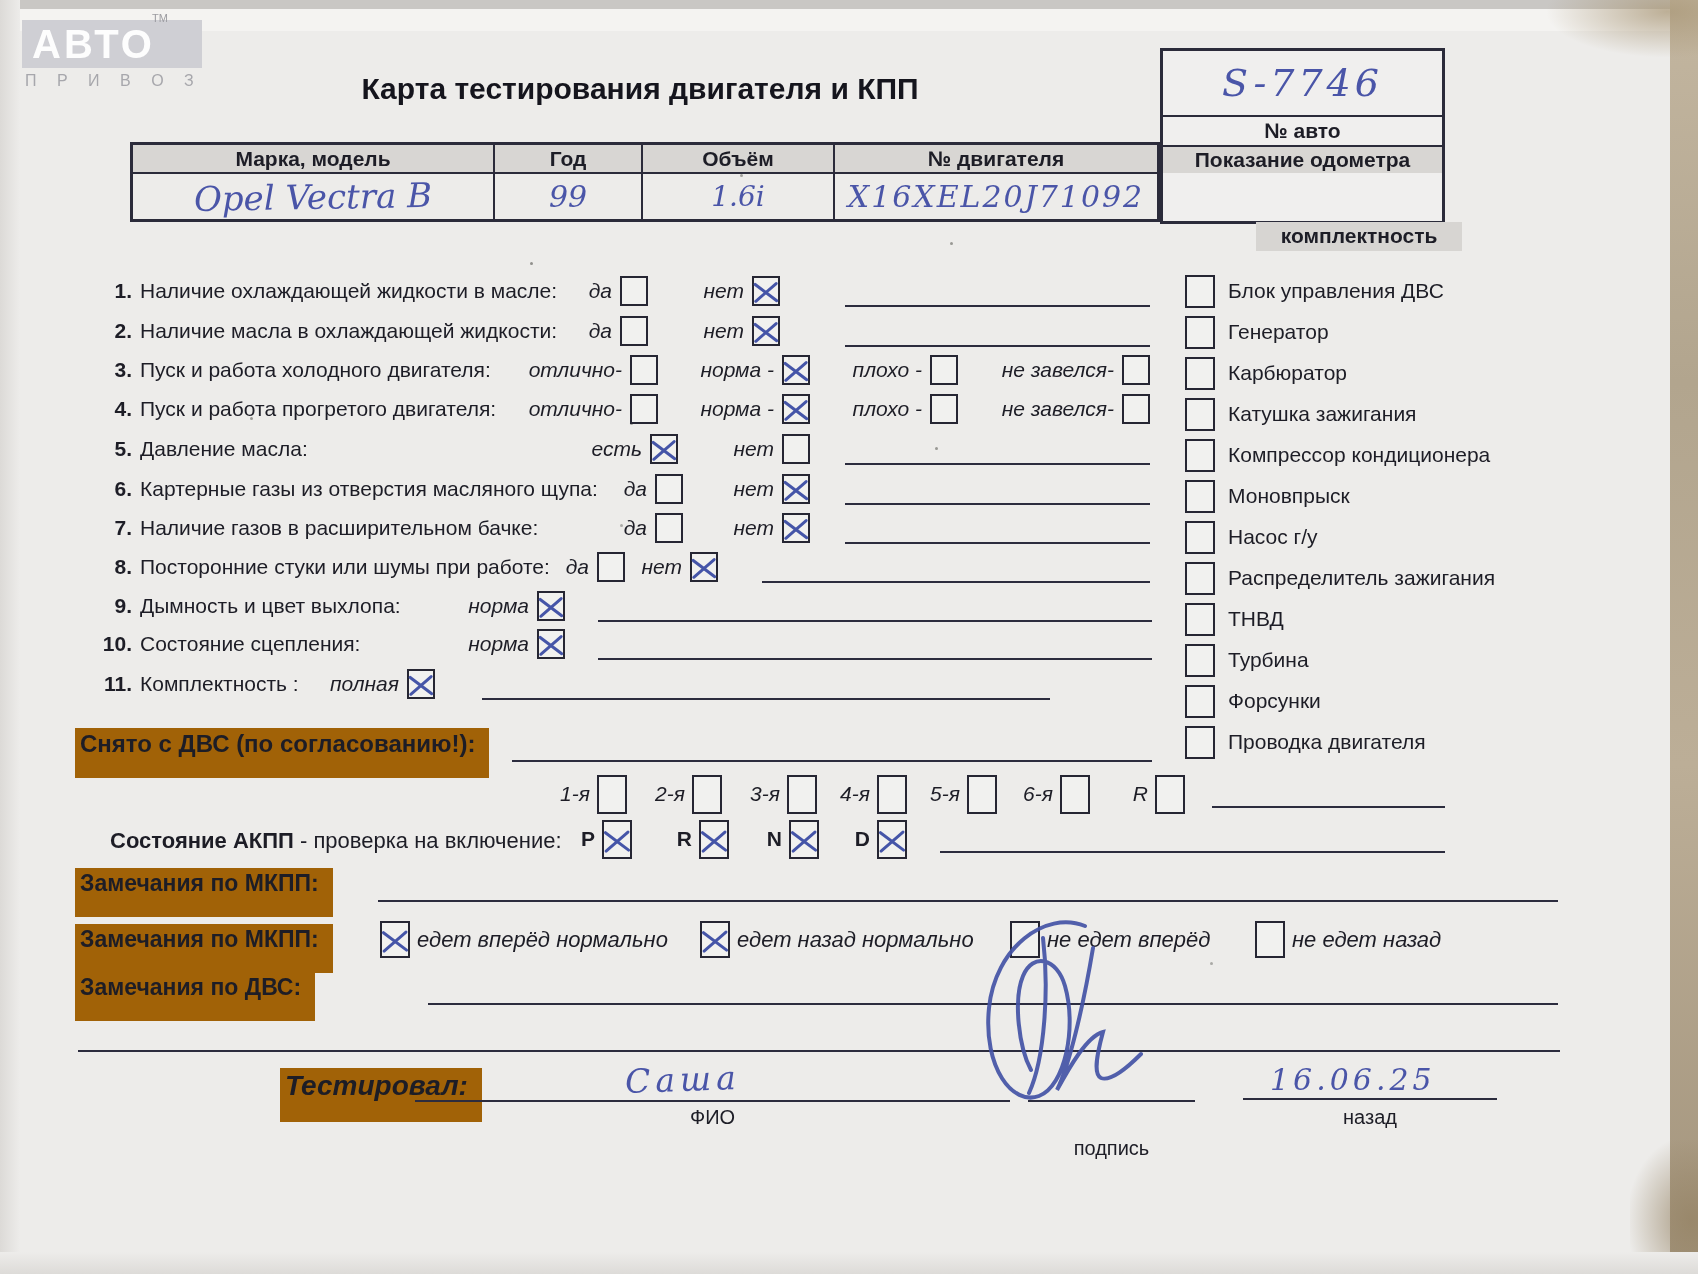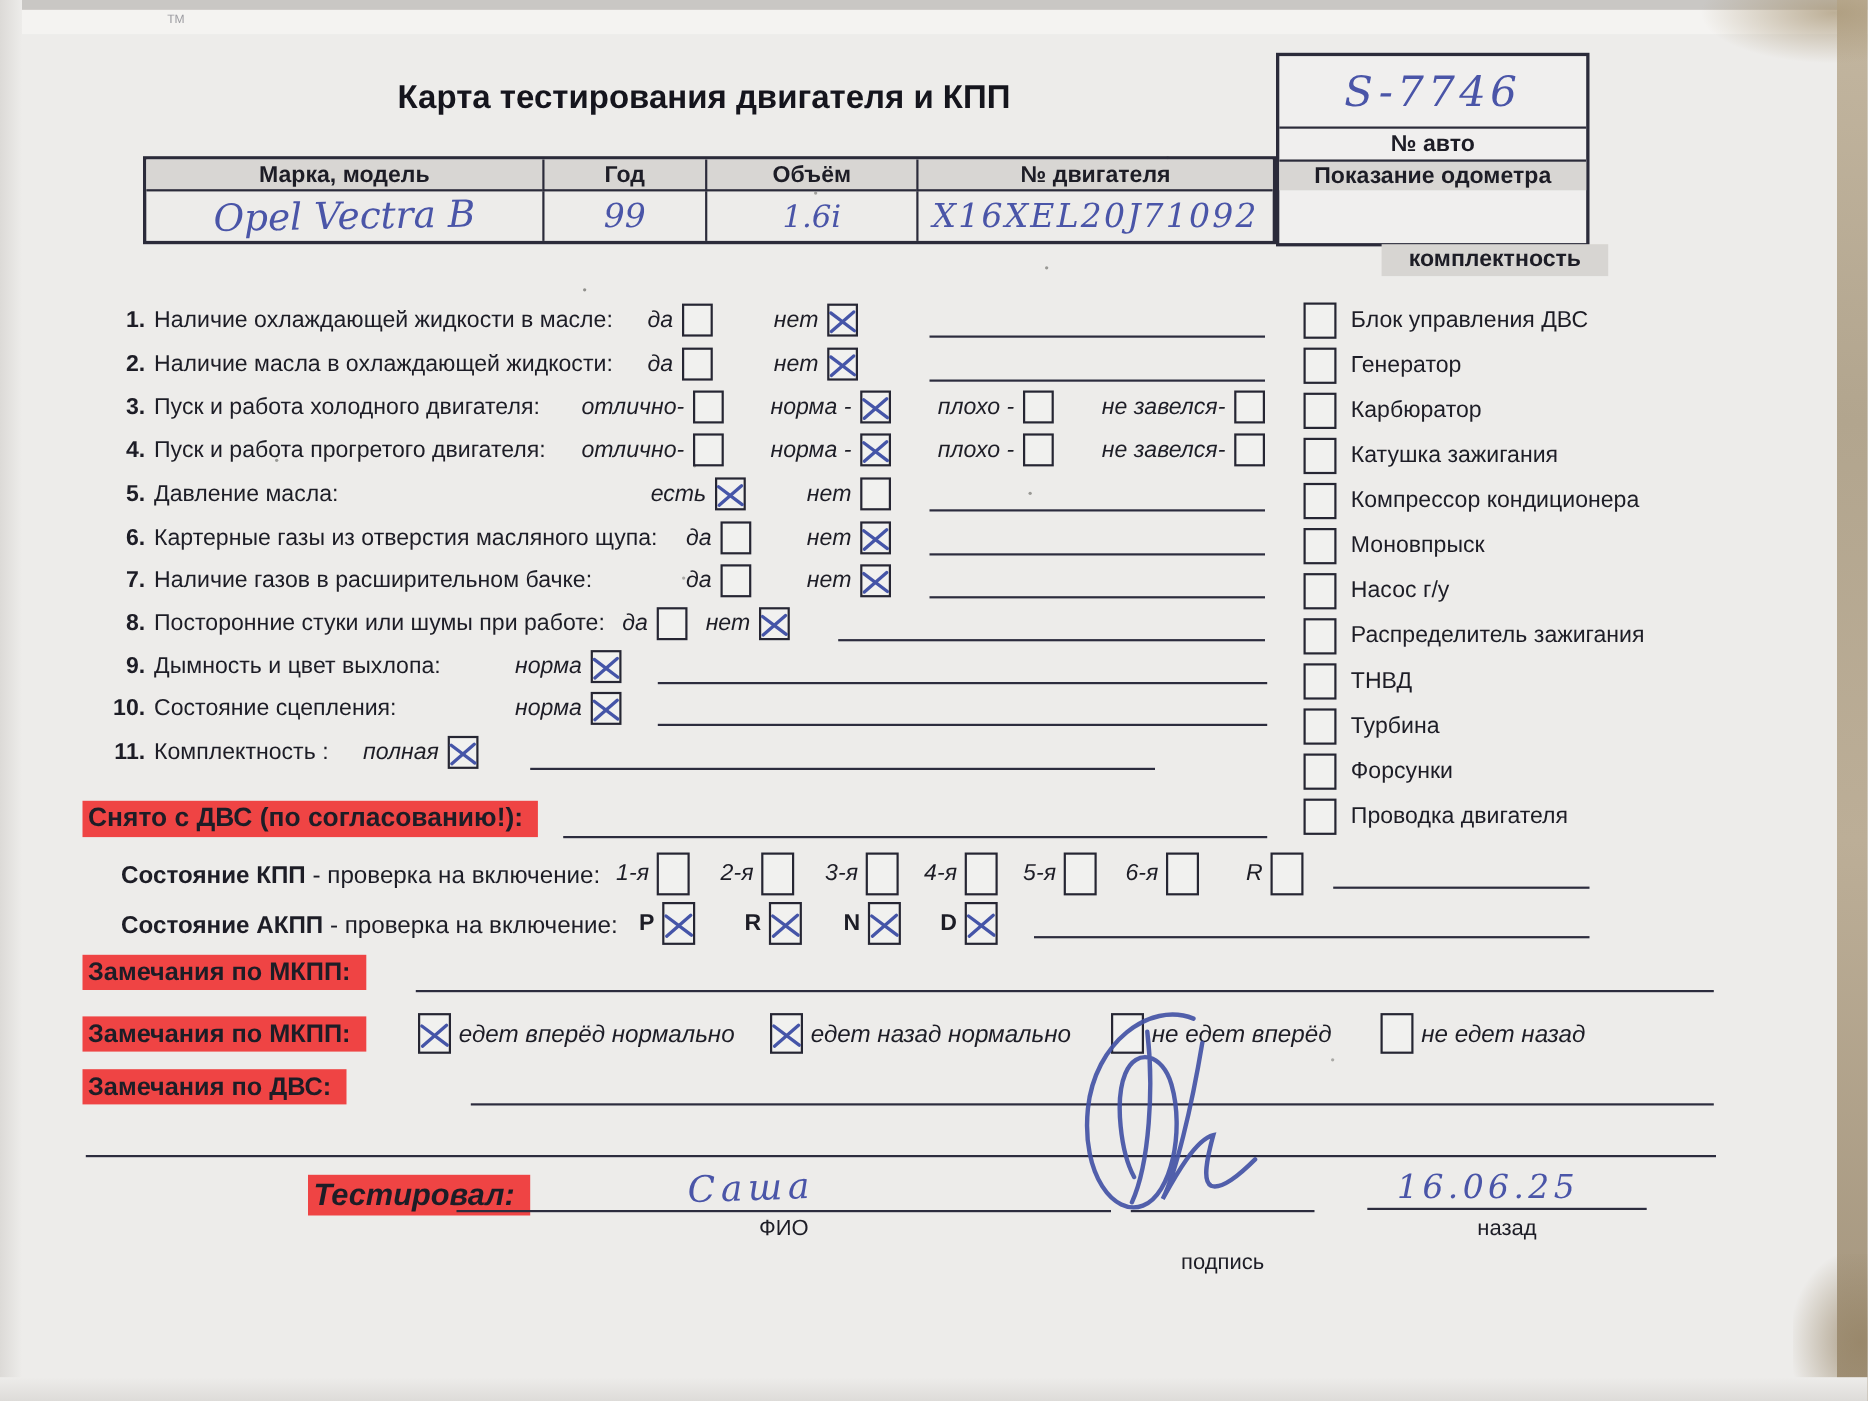--- a/index.html
+++ b/index.html
@@ -8,21 +8,21 @@
   .abs{position:absolute;}
   .plabel{position:absolute;font-size:21px;line-height:26px;white-space:nowrap;color:#1d1d26;}
   .bold{font-weight:bold;}
   .ital{font-style:italic;}
   .cbox{position:absolute;border:2px solid #262633;background:rgba(255,255,255,.25);box-sizing:border-box;}
   .cbox.checked::before,.cbox.checked::after{content:'';position:absolute;left:-12%;right:-12%;top:50%;
       height:3px;background:#4555a8;border-radius:3px;}
   .cbox.checked::before{transform:rotate(37deg);}
   .cbox.checked::after{transform:rotate(-41deg);}
   .hline{position:absolute;border-top:2px solid #2c2c3e;height:0;}
-  .hl{position:absolute;background:#ef4444;padding:2px 14px 3px 5px;font-weight:bold;white-space:nowrap;font-size:23px;}
+  .hl{position:absolute;background:#a16207;padding:2px 14px 20px 5px;font-weight:bold;white-space:nowrap;font-size:23px;}
   .hand{position:absolute;font-family:"DejaVu Serif",serif;font-style:italic;color:#4a55a8;white-space:nowrap;}
   .cap{position:absolute;font-size:20px;text-align:center;white-space:nowrap;}
   
   #vtable{position:absolute;left:130px;top:142px;width:1030px;height:80px;border:3px solid #2b2b3a;box-sizing:border-box;
           display:grid;grid-template-columns:360px 148px 192px auto;grid-template-rows:29px auto;}
   #vtable .hcell{background:#d8d6d3;border-bottom:2px solid #2b2b3a;font-weight:bold;font-size:21px;
           display:flex;align-items:center;justify-content:center;}
   #vtable .vcell{display:flex;align-items:center;justify-content:center;}
   #vtable .bl{border-left:2px solid #2b2b3a;}
   #refbox{position:absolute;left:1160px;top:48px;width:285px;height:176px;border:3px solid #2b2b3a;box-sizing:border-box;background:rgba(255,255,255,.2);}
@@ -39,20 +39,24 @@
   <div class="abs" style="left:0;top:0;width:20px;height:1274px;background:linear-gradient(90deg,#dcdad7,#edecea);"></div>
   <div class="abs" style="left:1670px;top:0;width:28px;height:1274px;background:linear-gradient(180deg,#c3b6a0,#b2a58e 30%,#bcae97 60%,#a3947c);"></div>
   <div class="abs" style="left:1545px;top:0;width:153px;height:58px;background:radial-gradient(ellipse at 80% 20%,rgba(170,152,120,.75),rgba(170,152,120,0) 70%);"></div>
   <div class="abs" style="left:1630px;top:1140px;width:68px;height:134px;background:radial-gradient(ellipse at 90% 60%,rgba(150,132,102,.8),rgba(150,132,102,0) 75%);"></div>
   <div class="abs" style="left:0;top:1252px;width:1698px;height:22px;background:linear-gradient(180deg,#edecea,#dddbd8);"></div>
   <div class="abs" style="left:530px;top:262px;width:3px;height:3px;border-radius:50%;background:rgba(70,70,64,.55);
        box-shadow:420px -20px 0 rgba(70,70,64,.5), 530px -120px 0 rgba(70,70,64,.4), 100px 160px 0 rgba(70,70,64,.45),
        -280px 155px 0 rgba(70,70,64,.5), 405px 185px 0 rgba(70,70,64,.5), 90px 262px 0 rgba(70,70,64,.4),
        -330px -96px 0 rgba(70,70,64,.35), 680px 700px 0 rgba(70,70,64,.4), 210px -88px 0 rgba(70,70,64,.45);"></div>
 
+  <div class="abs" style="left:22px;top:20px;">
+    <div style="background:#cfcfd4;color:#fdfdfd;font-weight:bold;font-size:40px;line-height:46px;padding:1px 10px;letter-spacing:3px;">АВТО</div>
+    <div style="color:#a7a7ac;font-size:16px;letter-spacing:8px;margin-top:4px;padding-left:3px;">П Р И В О З</div>
+  </div>
   <div class="abs" style="left:152px;top:12px;font-size:11px;color:#9c9ca1;">ТМ</div>
 
   <div class="abs bold" style="left:0;top:72px;width:1280px;text-align:center;font-size:30px;color:#15151d;">Карта тестирования двигателя  и КПП</div>
 
   <div id="vtable">
     <div class="hcell">Марка, модель</div>
     <div class="hcell bl">Год</div>
     <div class="hcell bl">Объём</div>
     <div class="hcell bl">№ двигателя</div>
     <div class="vcell">
@@ -181,23 +185,20 @@
       <div class="plabel" style="left: 1228px; top: 647px;">Турбина</div>
       <div class="cbox" style="left: 1185px; top: 685px; width: 30px; height: 33px;"></div>
       <div class="plabel" style="left: 1228px; top: 688px;">Форсунки</div>
       <div class="cbox" style="left: 1185px; top: 726px; width: 30px; height: 33px;"></div>
       <div class="plabel" style="left: 1228px; top: 729px;">Проводка двигателя</div>
     </div>
 
   <div class="hl" style="left:75px;top:728px;font-size:24px;">Снято с ДВС (по согласованию!):</div>
   <div class="hline" style="left:512px;top:760px;width:640px;"></div>
 
-  <div class="plabel" style="left:110px;top:783px;font-size:22px;">
-    <span class="bold">Состояние КПП</span><span> - проверка на включение:</span>
-  </div>
   <div id="kpp-options">
       <div class="plabel ital" style="right: 1108px; top: 781px;">1-я</div>
       <div class="cbox" style="left: 597px; top: 775px; width: 30px; height: 39px;"></div>
       <div class="plabel ital" style="right: 1013px; top: 781px;">2-я</div>
       <div class="cbox" style="left: 692px; top: 775px; width: 30px; height: 39px;"></div>
       <div class="plabel ital" style="right: 918px; top: 781px;">3-я</div>
       <div class="cbox" style="left: 787px; top: 775px; width: 30px; height: 39px;"></div>
       <div class="plabel ital" style="right: 828px; top: 781px;">4-я</div>
       <div class="cbox" style="left: 877px; top: 775px; width: 30px; height: 39px;"></div>
       <div class="plabel ital" style="right: 738px; top: 781px;">5-я</div>

